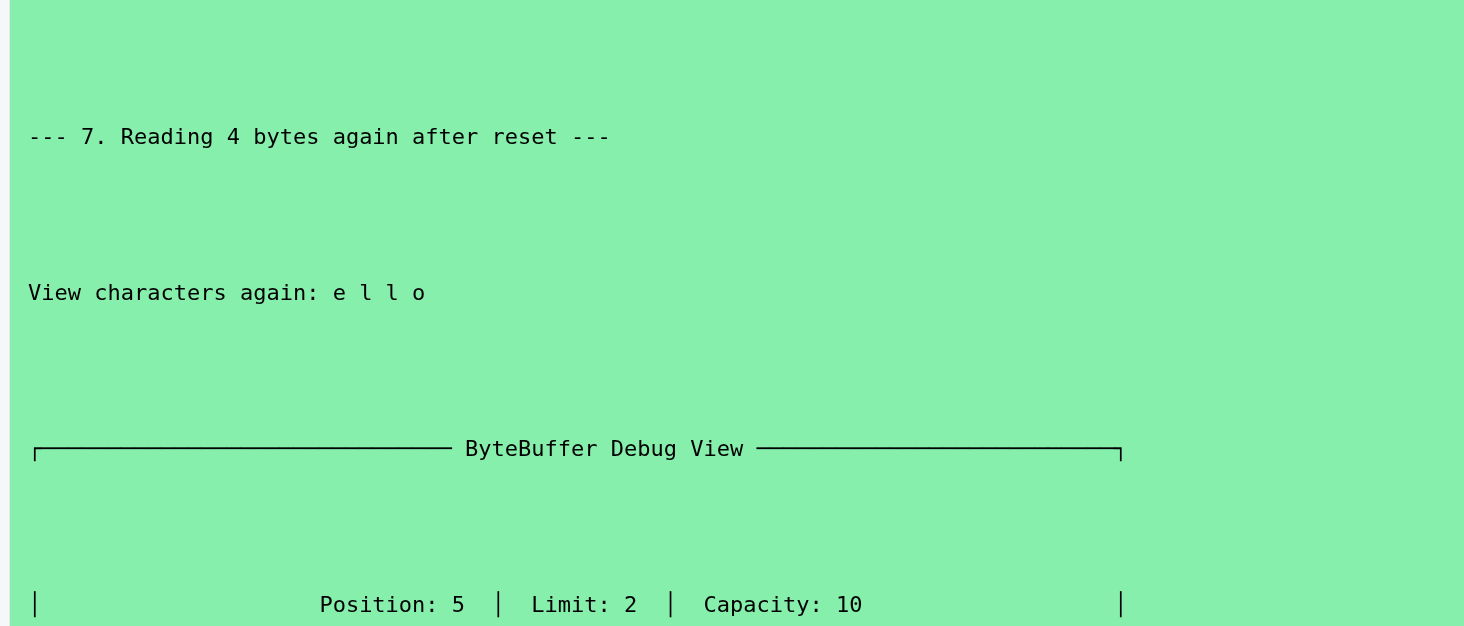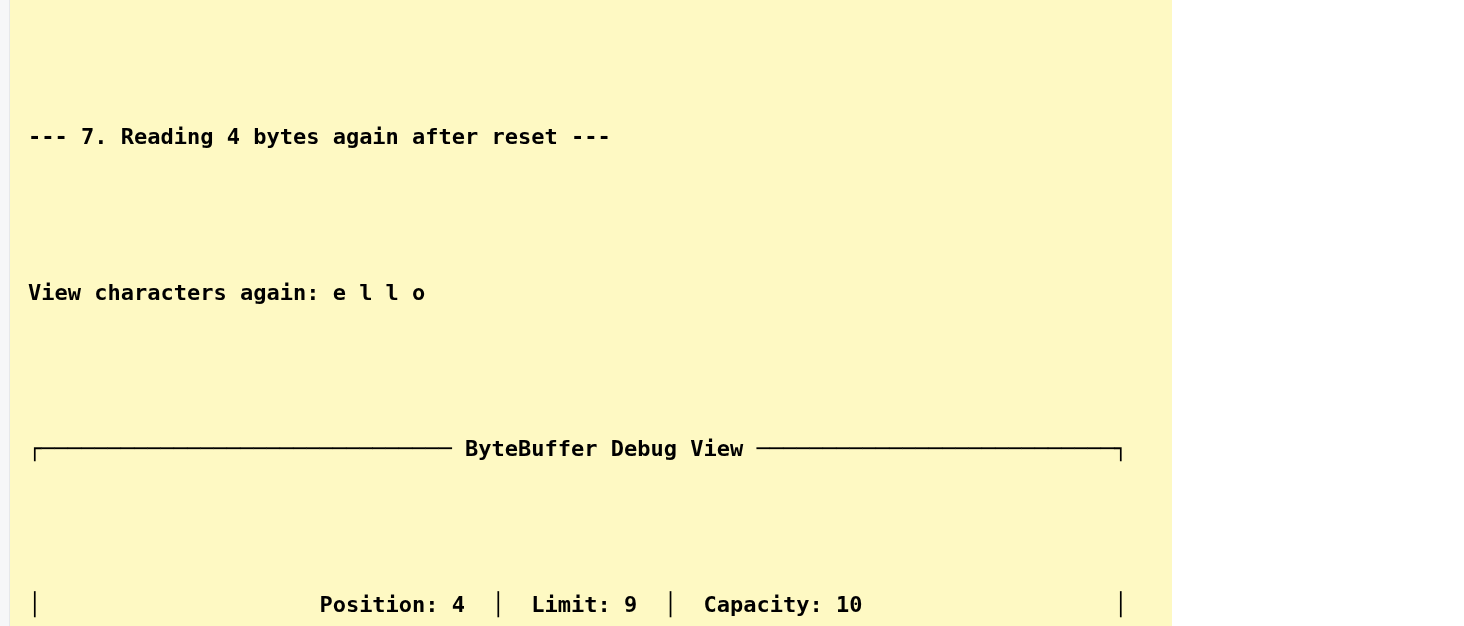--- a/index.html
+++ b/index.html
@@ -11,25 +11,24 @@
   body {
     width: 1464px;
     height: 626px;
     overflow: hidden;
     font-family: "DejaVu Sans Mono", "Liberation Mono", monospace;
   }
 
   
   #console-root {
     position: relative;
-    width: 1172px;
+    width: 1464px;
     height: 626px;
-    background: #fef9c3;
+    background: #86efac;
     box-sizing: border-box;
-    font-weight: bold;
   }
   .gutter {
     position: absolute;
     left: 0;
     top: 0;
     width: 10px;
     height: 626px;
     background: #f6f7f8;
     border-right: 1px solid #e6e8ea;
     box-sizing: border-box;
@@ -64,21 +63,21 @@
   <div class="gutter"></div>
 
   <div class="console-output">
 
     <span class="line">--- 7. Reading 4 bytes again after reset ---</span>
 
     <span class="line">View characters again: e l l o</span>
 
     <span class="line">┌─────────────────────────────── ByteBuffer Debug View ───────────────────────────┐</span>
 
-    <span class="line">│                     Position: 4  │  Limit: 9  │  Capacity: 10                   │</span>
+    <span class="line">│                     Position: 5  │  Limit: 2  │  Capacity: 10                   │</span>
 
     
 
     
 
     
 
     
 
     

